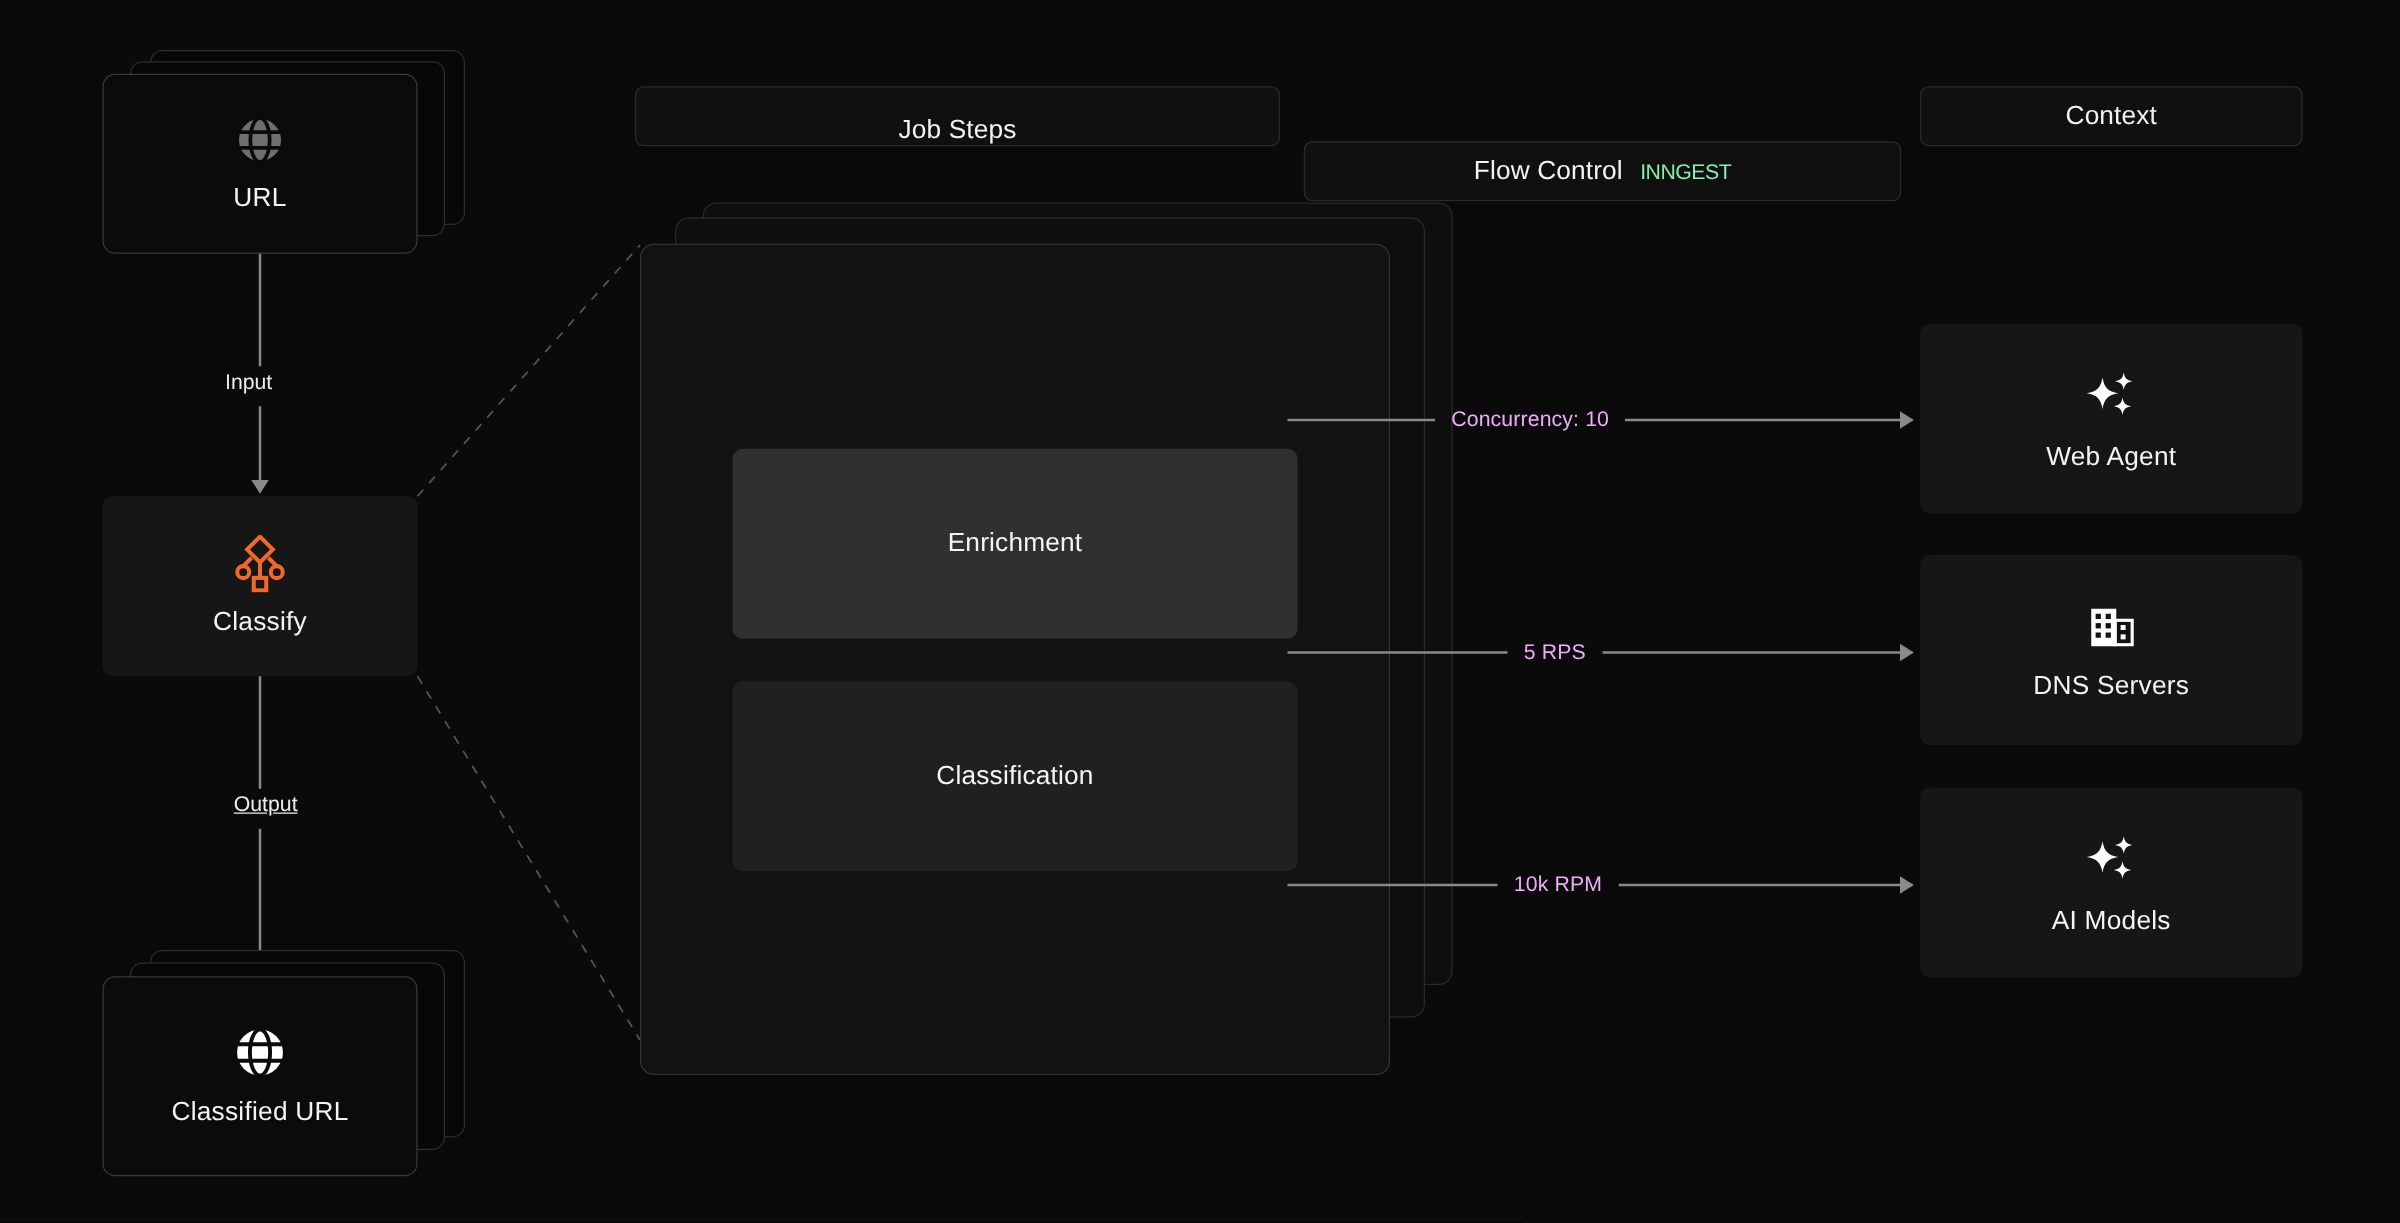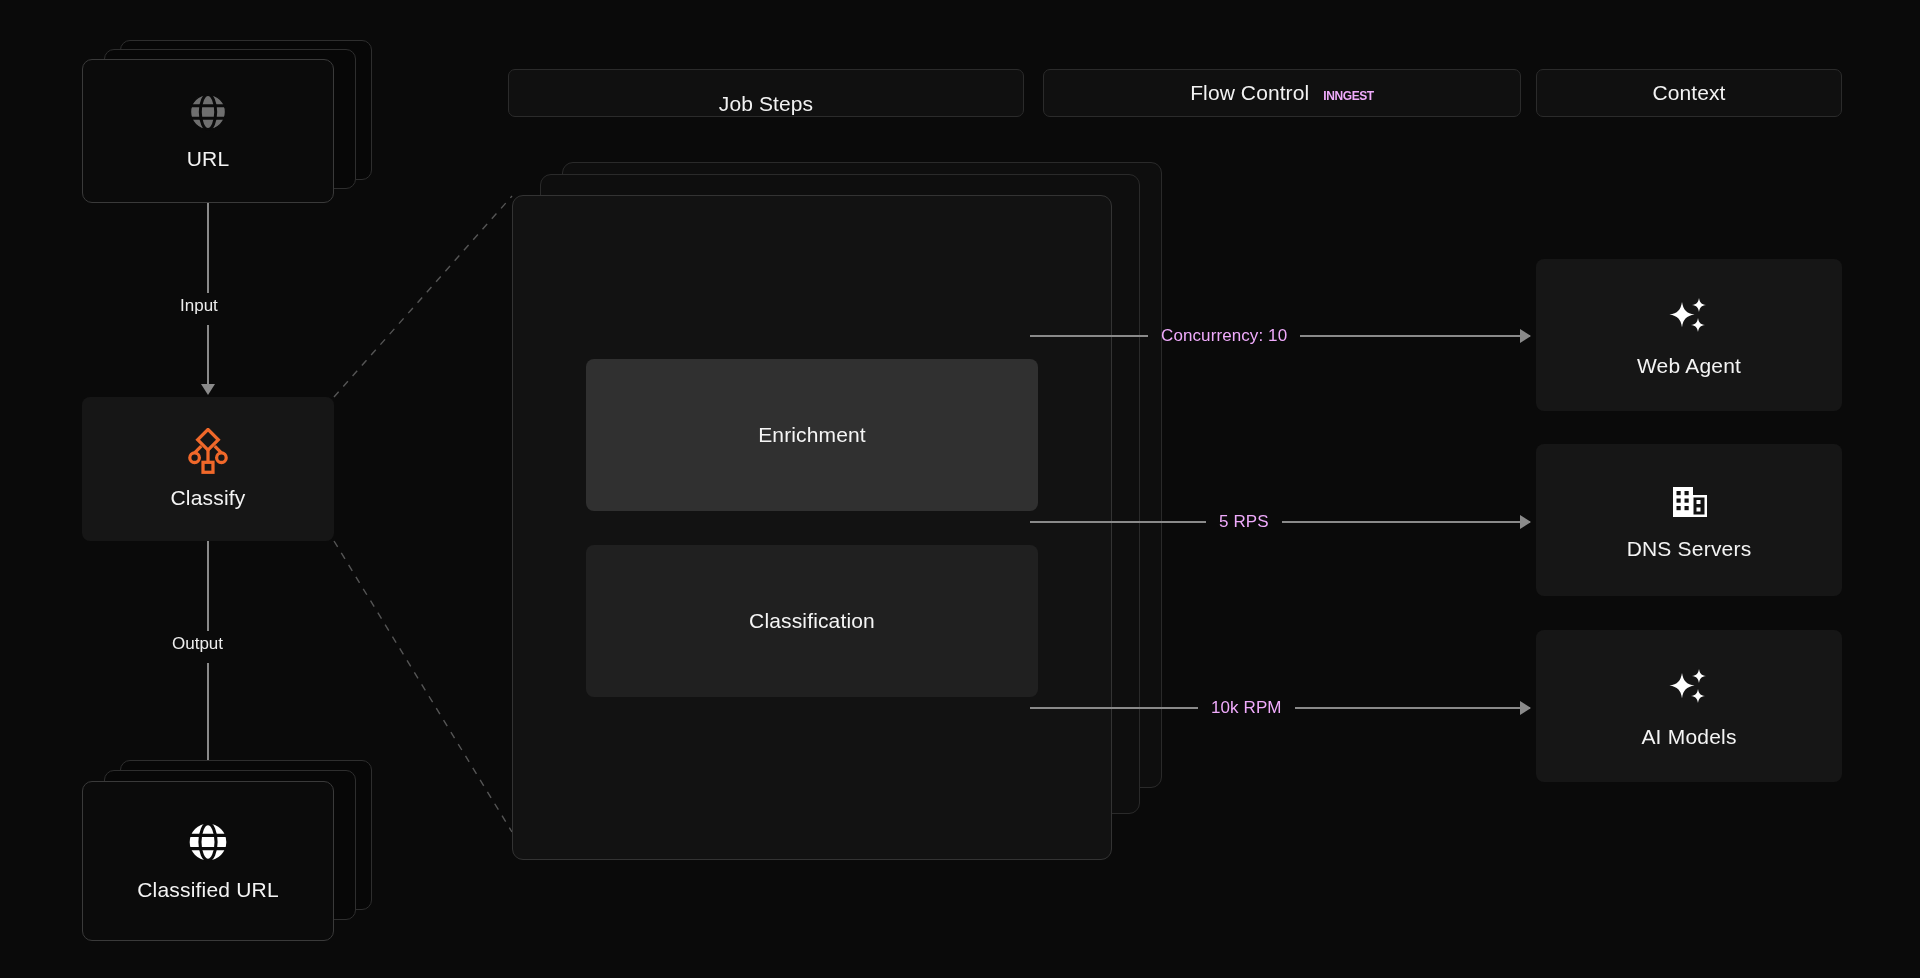--- a/index.html
+++ b/index.html
@@ -33,29 +33,29 @@
     border-radius: 7px;
     background: #101010;
     display: flex;
     align-items: center;
     justify-content: center;
     color: #f2f2f2;
     font-size: 21px;
     letter-spacing: 0.1px;
   }
   #hdr-job-steps    { left: 508px;  width: 516px; align-items: flex-end; }
-  #hdr-flow-control { left: 1043px; width: 478px; }
+  #hdr-flow-control { left: 1043px; width: 478px; margin-top: 44px; }
   #hdr-context      { left: 1536px; width: 306px; }
 
   .hdr-inner { display: flex; align-items: baseline; gap: 14px; }
   .brand {
-    font-size: 12px;
-    font-weight: bold;
+    font-size: 17px;
+    font-weight: normal;
     letter-spacing: -0.4px;
-    color: #f0abfc;
+    color: #86efac;
   }
 
   
   .stack-wrap { position: absolute; }
 
   .stack-shadow {
     position: absolute;
     border: 1px solid #2e2e2e;
     border-radius: 10px;
     background: #070707;
@@ -267,21 +267,21 @@
         <rect x="18.8" y="35.8" width="10.4" height="10.4"></rect>
         <path d="M17 19 L10 26" stroke-width="3.4"></path>
         <path d="M31 19 L38 26" stroke-width="3.4"></path>
         <path d="M24 21 L24 36" stroke-width="3.4"></path>
       </svg>
     </span>
     <span class="card-label">Classify</span>
   </div>
 
   <div class="vline" style="left:207px; top:541px; height:92px;"></div>
-  <div class="vlabel" style="left:164px; top:631px;">Output</div>
+  <div class="vlabel" style="left:179px; top:631px;text-decoration:underline;">Output</div>
   <div class="vline" style="left:207px; top:663px; height:104px;"></div>
   <div class="varrow" style="left:201px; top:766px;"></div>
 
   <div class="stack-wrap" style="left:82px; top:760px; width:290px; height:190px;">
     <div class="stack-shadow" style="left:38px; top:0px;  width:252px; height:150px;"></div>
     <div class="stack-shadow" style="left:22px; top:10px; width:252px; height:150px;"></div>
     <div class="stack-front" style="top:21px; width:252px; height:160px;">
       <span>
         <svg width="44" height="44" viewBox="0 0 24 24" fill="none">
           <circle cx="12" cy="12" r="10" fill="#ffffff"></circle>

